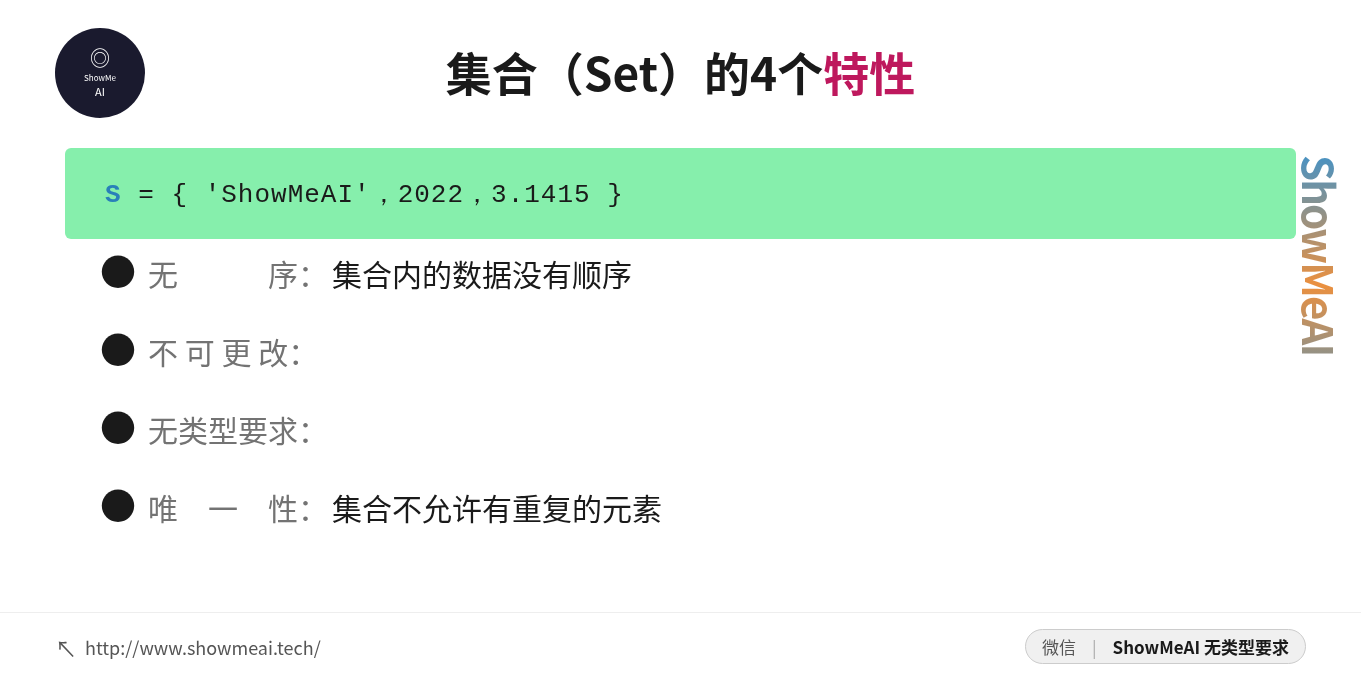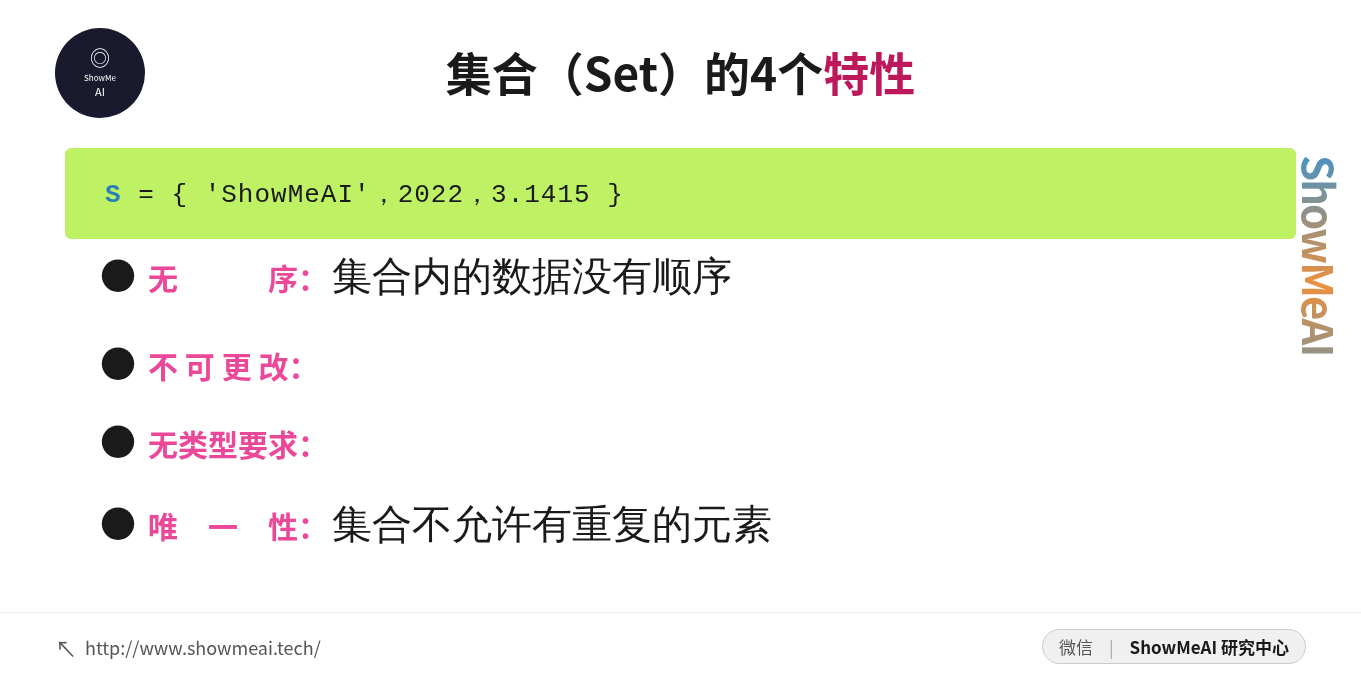--- a/index.html
+++ b/index.html
@@ -67,21 +67,21 @@
     .title-highlight {
       color: #be185d;
     }
 
     
     .code-block {
       position: absolute;
       top: 148px;
       left: 65px;
       right: 65px;
-      background: #bef264;
+      background: #86efac;
       border-radius: 6px;
       padding: 28px 40px;
       font-family: 'Courier New', 'Consolas', monospace;
       font-size: 26px;
       color: #1a1a1a;
       letter-spacing: 1px;
     }
 
     .code-s {
       color: #2980b9;
@@ -106,31 +106,30 @@
 
     .bullet-dot {
       color: #1a1a1a;
       font-size: 36px;
       margin-right: 12px;
       flex-shrink: 0;
       line-height: 1;
     }
 
     .bullet-key {
-      font-weight: bold;
+      font-weight: normal;
       font-size: 30px;
-      color: #ec4899;
+      color: #737373;
       flex-shrink: 0;
     }
 
     .bullet-desc {
-      font-size: 40px;
+      font-size: 30px;
       color: #1a1a1a;
       margin-left: 4px;
-      font-family: Liberation Mono, monospace;
     }
 
     
     .watermark-vertical {
       position: absolute;
       top: 155px;
       right: 10px;
       font-size: 42px;
       font-weight: bold;
       writing-mode: vertical-rl;
@@ -243,15 +242,15 @@
 <div class="watermark-vertical">ShowMeAI</div>
 
 <div class="bottom-bar">
   <div class="bottom-left">
     <span class="cursor-icon">↖</span>
     <span>http://www.showmeai.tech/</span>
   </div>
   <div class="bottom-right wechat-badge">
     <span>微信</span>
     <span class="divider">|</span>
-    <span class="wechat-label">ShowMeAI 研究中心</span>
+    <span class="wechat-label">ShowMeAI 无类型要求</span>
   </div>
 </div>
 
 </body></html>

